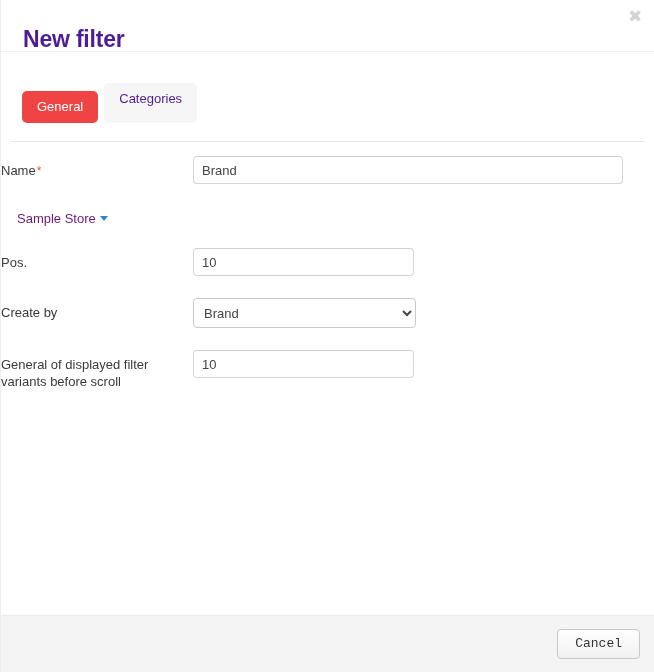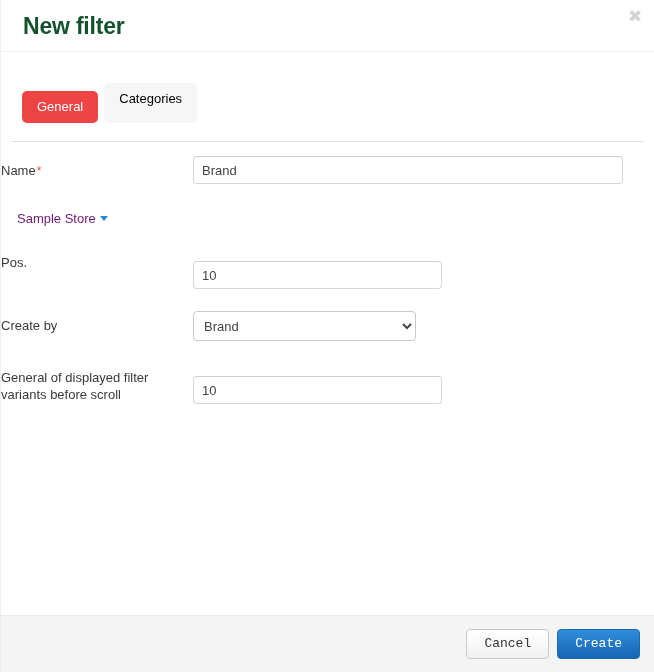--- a/index.html
+++ b/index.html
@@ -31,24 +31,24 @@
   .modal-header {
     position: relative;
     height: 52px;
     box-sizing: border-box;
     border-bottom: 1px solid #f0f0f0;
     flex: 0 0 auto;
   }
   .modal-title {
     position: absolute;
     left: 22px;
-    top: 11px;
+    top: 24px;
     font-size: 23px;
     font-weight: bold;
-    color: #14532d;
+    color: #4c1d95;
     letter-spacing: -0.2px;
     line-height: 30px;
   }
   .close-icon {
     position: absolute;
     right: 9px;
     top: 7px;
     width: 20px;
     height: 20px;
     line-height: 20px;
@@ -77,21 +77,21 @@
     cursor: pointer;
     white-space: nowrap;
   }
   .tab.active {
     background: #ef4444;
     color: #ffffff;
     margin-top: 8px;
   }
   .tab.inactive {
     background: #f6f6f6;
-    color: #000000;
+    color: #4c1d95;
   }
   .tabs-divider {
     margin: 18px 10px 0 -11px;
     height: 1px;
     background: #e4e4e4;
   }
 
   
   .modal-body {
     flex: 1 1 auto;
@@ -130,21 +130,21 @@
     font-family: "Liberation Sans", sans-serif;
     font-size: 13px;
     color: #444444;
     background: #ffffff;
     border: 1px solid #d6d6d6;
     border-top-color: #cfcfcf;
     border-radius: 4px;
     outline: none;
   }
   input.w-name { width: 430px; }
-  input.w-short { width: 249px; margin-top: 13px; }
+  input.w-short { width: 221px; }
 
   select.select-input {
     box-sizing: border-box;
     width: 223px;
     height: 30px;
     padding: 3px 6px;
     font-family: "Liberation Sans", sans-serif;
     font-size: 13px;
     color: #444444;
     border: 1px solid #c9c9c9;
@@ -259,16 +259,15 @@
       <div class="form-label"><span>General of displayed filter</span><br><span>variants before scroll</span></div>
       <div class="form-control-area">
         <input class="text-input w-short" type="text" value="10" style="">
       </div>
     </div>
 
   </div>
 
   <div class="modal-footer">
     <div class="btn btn-cancel">Cancel</div>
-    <div class="btn btn-create">Create</div>
   </div>
 
 </div>
 
 </body></html>

